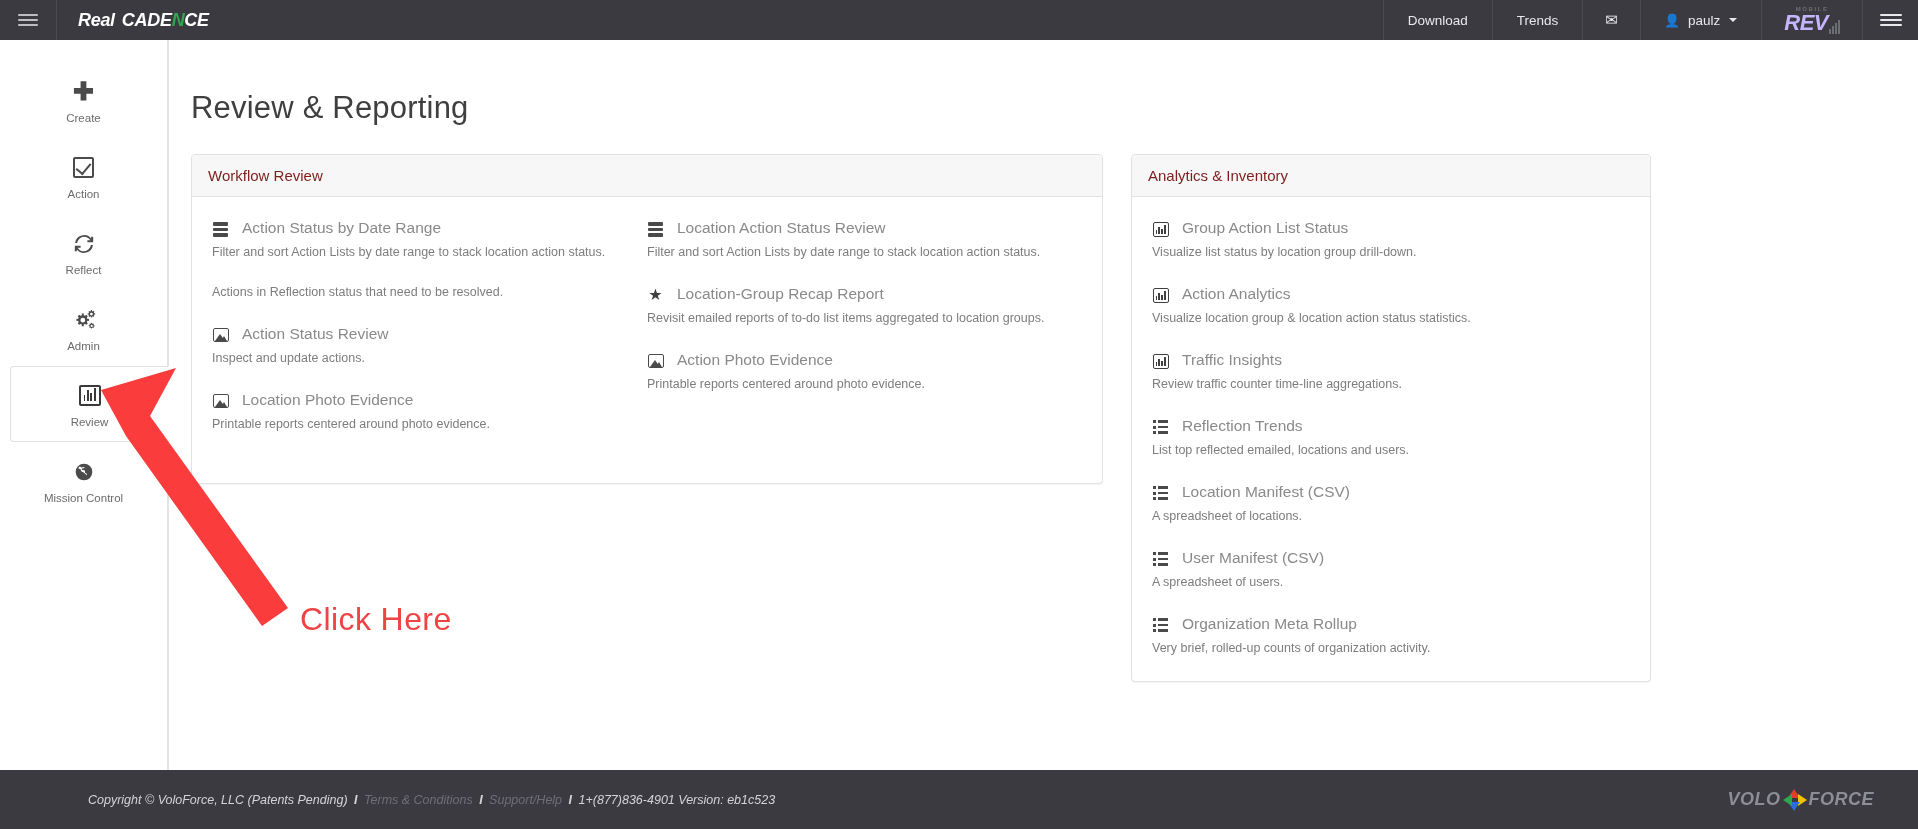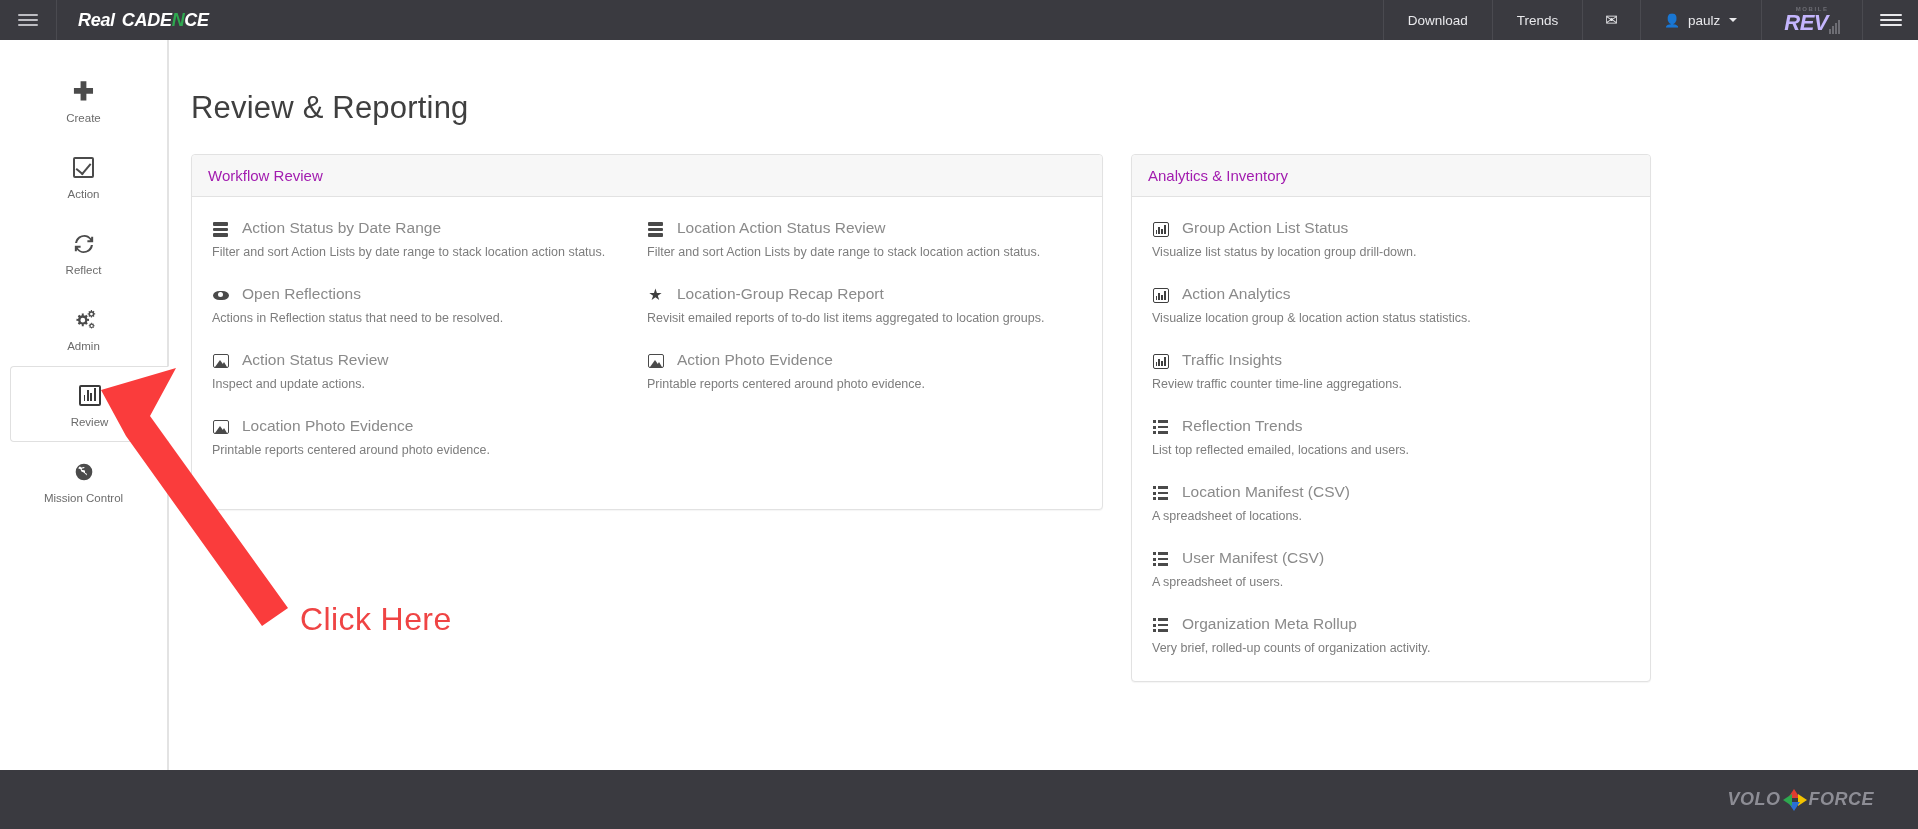--- a/index.html
+++ b/index.html
@@ -159,21 +159,21 @@
     border-radius: 4px;
     box-shadow: 0 1px 1px rgba(0,0,0,0.045);
   }
   .panel-left { width: 912px; }
   .panel-right { width: 520px; }
   .panel-head {
     background: #f7f7f7;
     border-bottom: 1px solid #e2e2e2;
     border-radius: 4px 4px 0 0;
     padding: 12px 16px;
-    font-size: 15px; color: #a21caf; font-weight: 400;
+    font-size: 15px; color: #7f1d1d; font-weight: 400;
   }
   .panel-body { padding: 22px 20px 26px 20px; }
   .grid2 { display: flex; }
   .grid2 > .col { width: 50%; }
 
   .rep-item { margin-bottom: 26px; }
   .rep-title {
     display: flex; align-items: flex-end; gap: 13px;
     color: #8a8a8a; font-size: 15.5px; font-weight: 400;
     cursor: pointer;
@@ -408,26 +408,20 @@
                       <i></i>
                       <i></i>
                     </span>
                 </span>
                 <span>Action Status by Date Range</span>
               </div>
               <div class="rep-desc">Filter and sort Action Lists by date range to stack location action status.</div>
             </div>
 
             <div class="rep-item">
-              <div class="rep-title">
-                <span class="rep-ico">
-                    <span class="g-eye"></span>
-                  </span>
-                <span>Open Reflections</span>
-              </div>
               <div class="rep-desc">Actions in Reflection status that need to be resolved.</div>
             </div>
 
             <div class="rep-item">
               <div class="rep-title">
                 <span class="rep-ico">
                     <span class="g-img"></span>
                   </span>
                 <span>Action Status Review</span>
               </div>
@@ -637,20 +631,29 @@
 <div class="annotation">
   <svg width="1918" height="829" style="position:absolute;left:0;top:0" aria-hidden="true">
     <g>
       <polygon points="101,390 176,368 150,416 288,608 262,626 126,436" fill="#fa3c3c"></polygon>
     </g>
   </svg>
   <div class="click-here">Click Here</div>
 </div>
 
 <div class="footer">
+  <div class="footer-text">
+    <span>Copyright © VoloForce, LLC (Patents Pending)</span>
+    <span class="sep">I</span>
+    <span class="dim">Terms &amp; Conditions</span>
+    <span class="sep">I</span>
+    <span class="dim">Support/Help</span>
+    <span class="sep">I</span>
+    <span>1+(877)836-4901 Version: eb1c523</span>
+  </div>
   <div class="footer-spacer"></div>
   <div class="volo-logo">
     <span>VOLO</span>
     <span class="pinwheel">
       <span class="pw1"></span>
         <span class="pw2"></span>
         <span class="pw3"></span>
         <span class="pw4"></span>
     </span>
     <span>FORCE</span>

